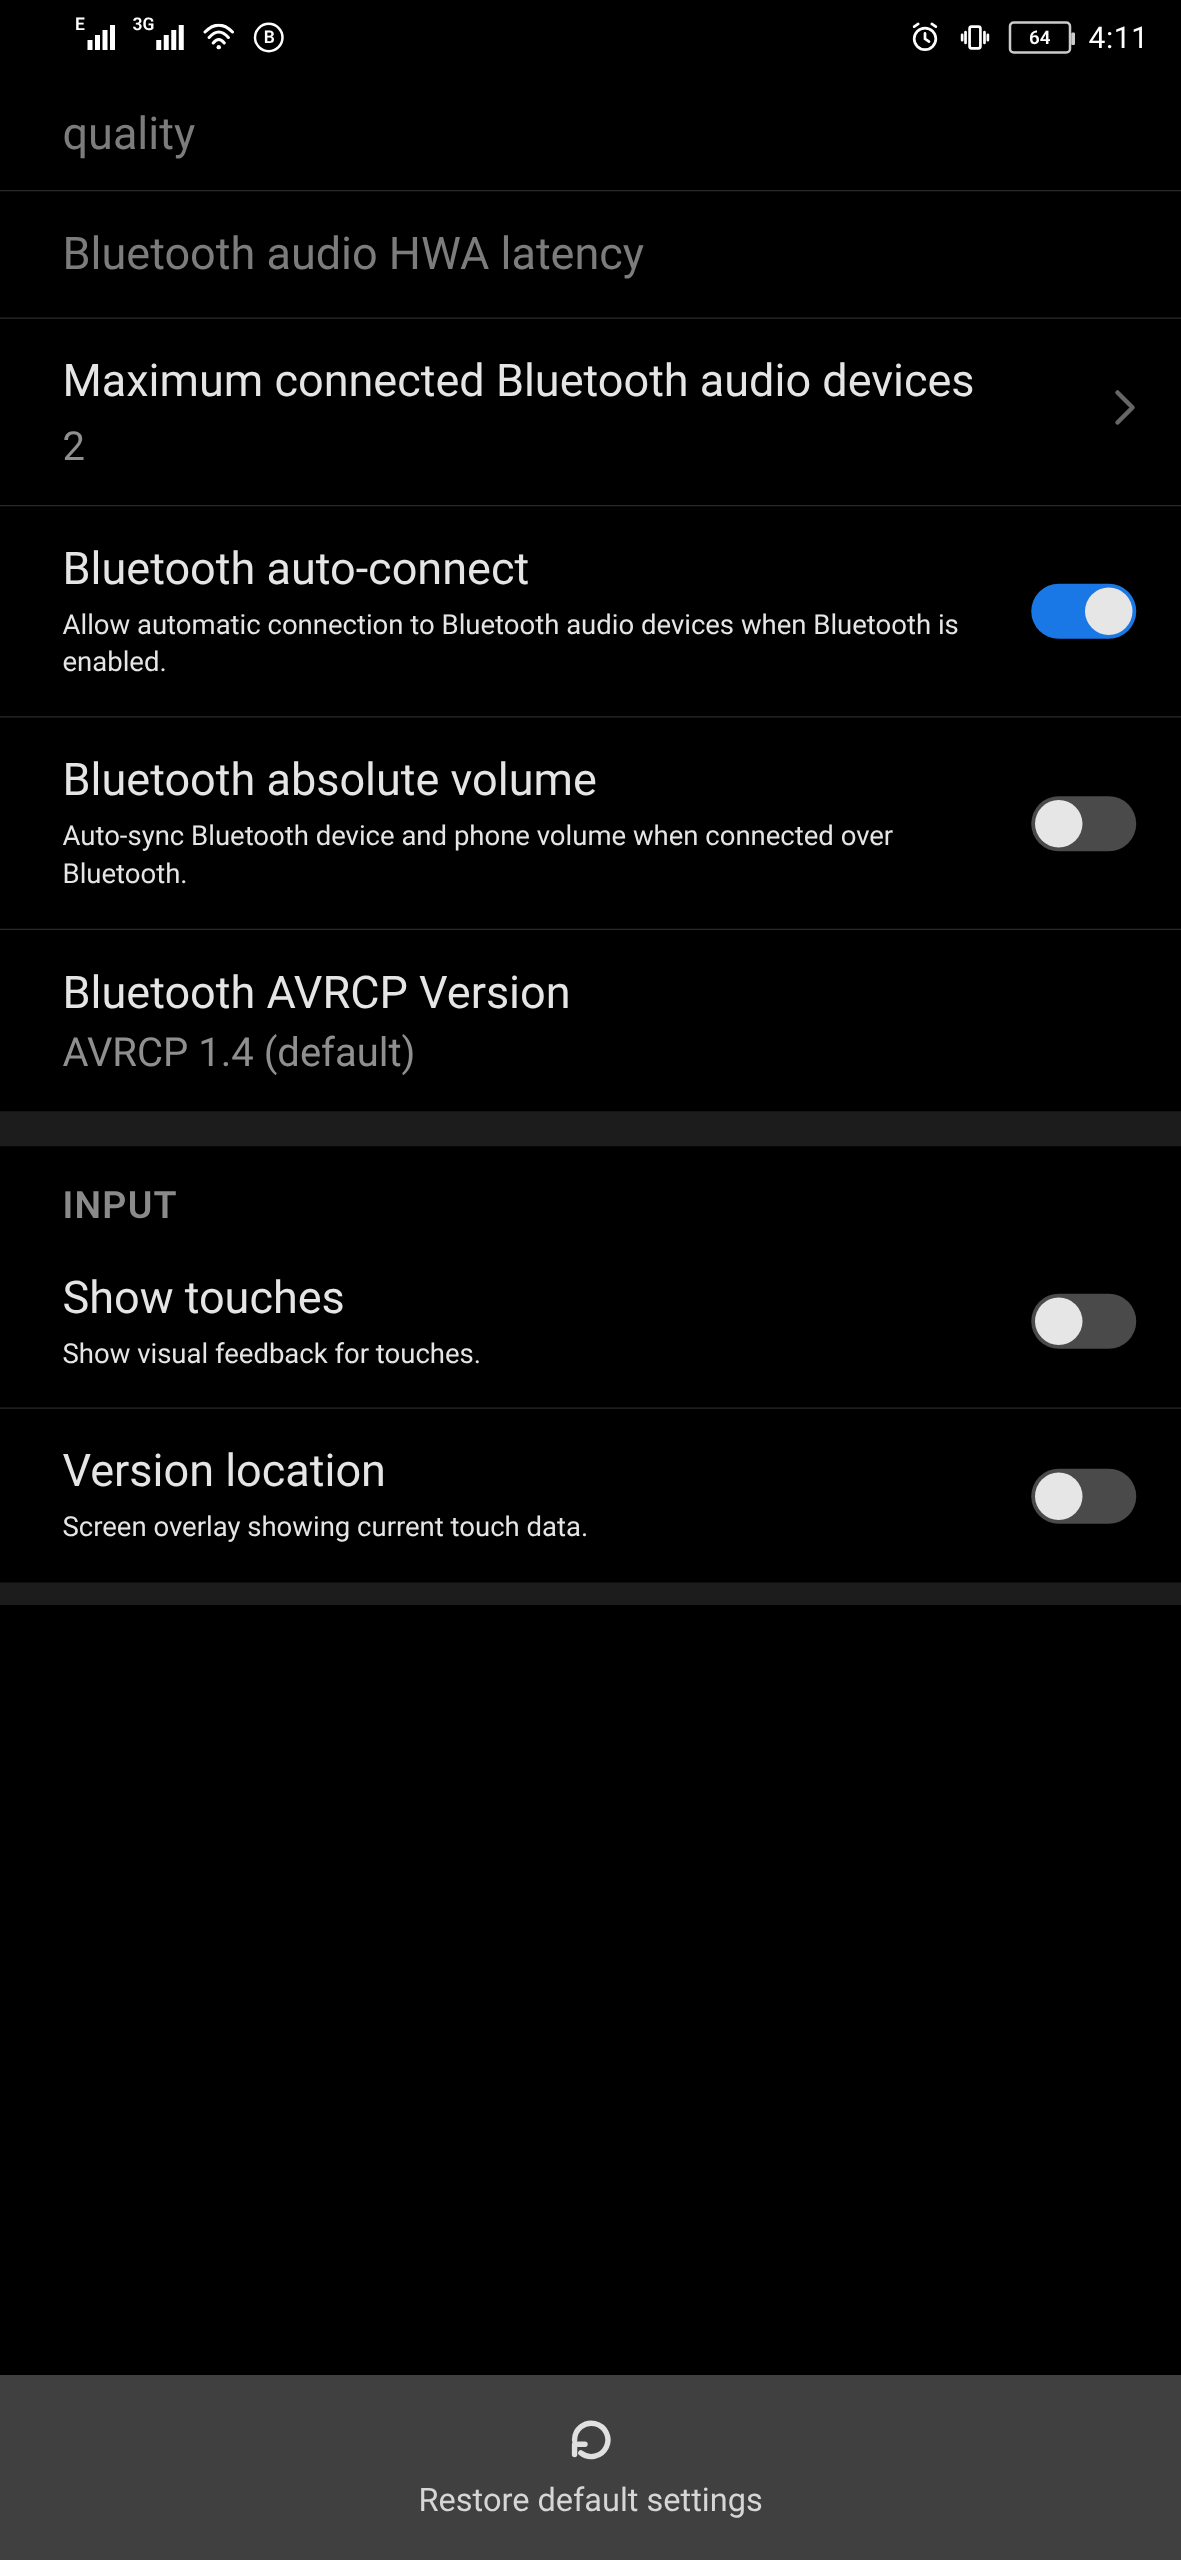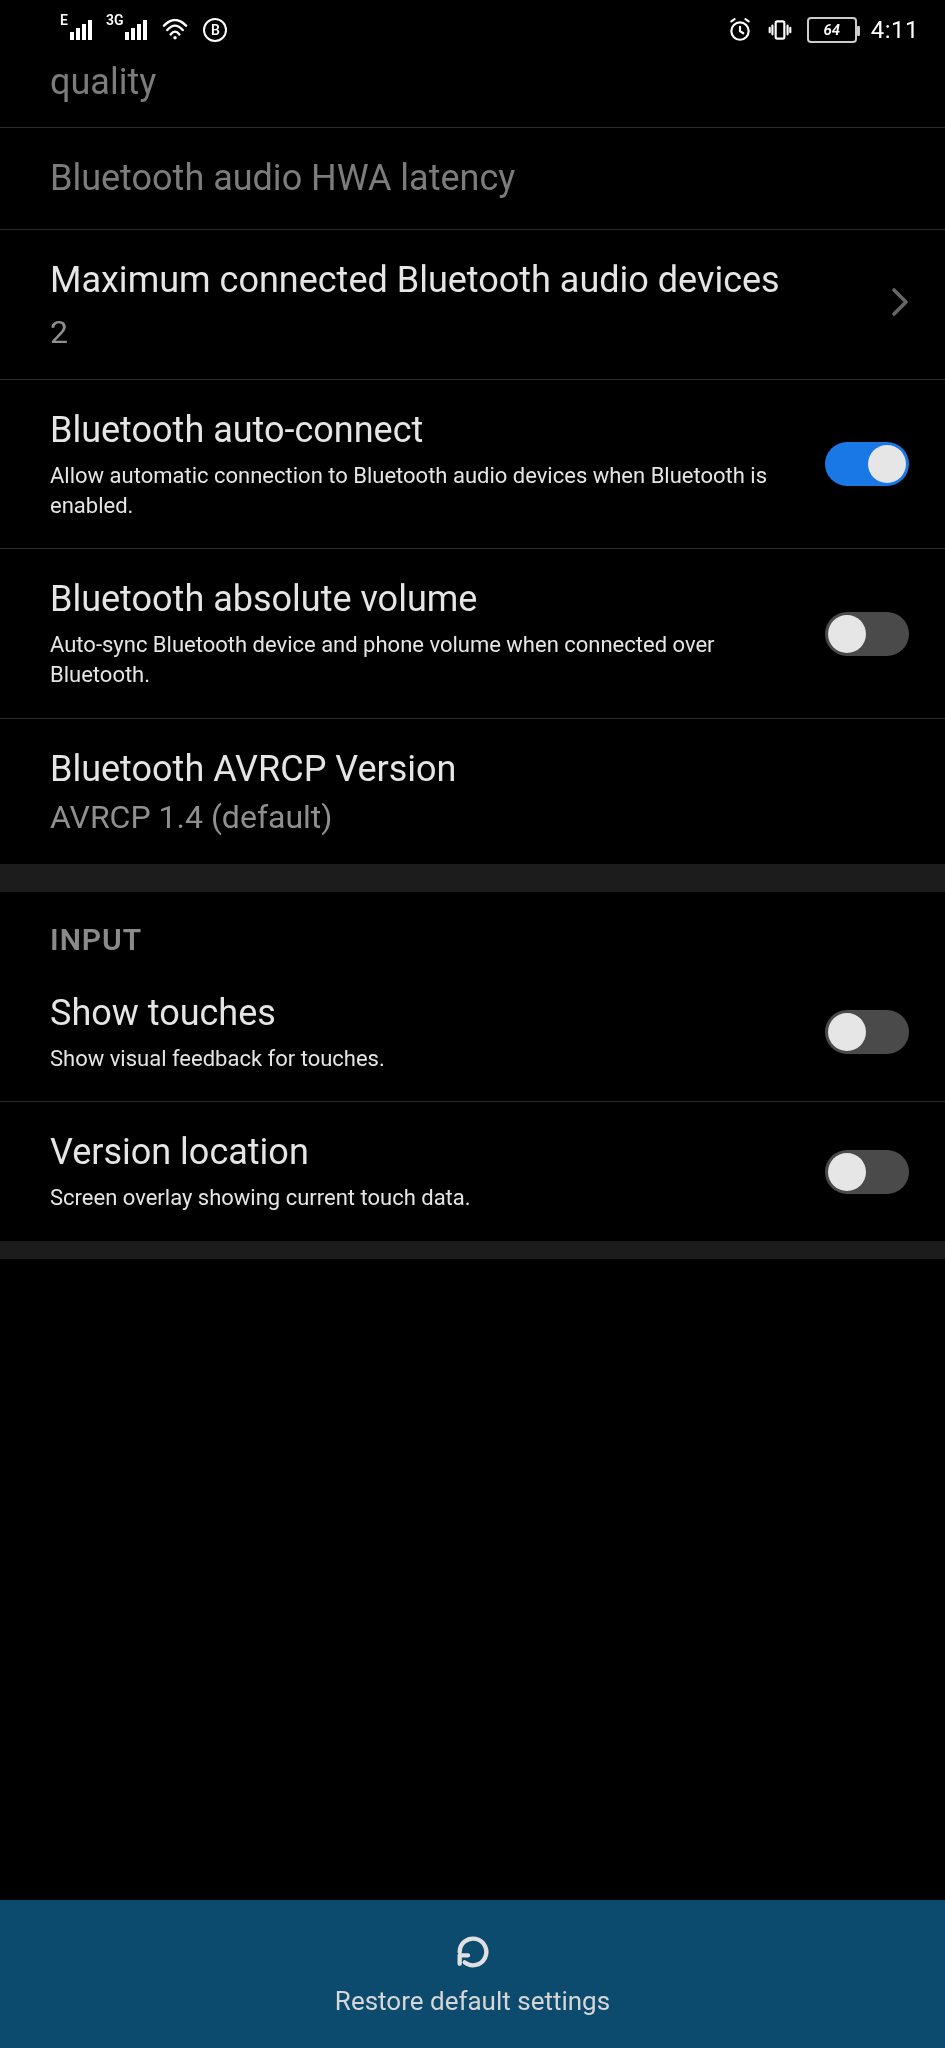--- a/index.html
+++ b/index.html
@@ -13,52 +13,52 @@
 .signal { display:inline-flex; align-items:flex-end; gap:2px; }
 .signal span { width:4px; background:#fff; display:inline-block; }
 .signal span:nth-child(1){height:8px;}
 .signal span:nth-child(2){height:12px;}
 .signal span:nth-child(3){height:16px;}
 .signal span:nth-child(4){height:20px;}
 .sup { font-size:14px; position:relative; top:-10px; margin-right:2px; font-weight:600; }
 .wifi { font-size:26px; }
 .circ-b { border:2px solid #fff; border-radius:50%; width:24px; height:24px; display:inline-flex; align-items:center; justify-content:center; font-size:14px; font-weight:600; }
 .alarm,.vibe { font-size:26px; }
-.battery { display:inline-flex; align-items:center; gap:4px;font-style:italic; }
+.battery { display:inline-flex; align-items:center; gap:4px; }
 .bat-body { width:50px; height:26px; border:2px solid #ccc; border-radius:4px; position:relative; display:flex; align-items:center; justify-content:center; font-size:15px; font-weight:600; color:#fff; }
 .bat-body::after { content:""; position:absolute; right:-5px; top:7px; width:3px; height:10px; background:#ccc; border-radius:1px; }
 .clock { font-size:24px; letter-spacing:0.5px; }
 
 
 .header { display:flex; align-items:center; padding:36px 26px 24px 56px; gap:48px; }
 .back-arrow { width:44px; height:44px; display:flex; align-items:center; justify-content:center; }
 .back-arrow svg { width:38px; height:38px; stroke:#f5f5f5; stroke-width:2.4; fill:none; }
 .title { font-size:44px; font-weight:600; color:#f5f5f5; }
 
 
 .list { flex:1; overflow:hidden; }
 .row { padding:28px 36px 28px 50px; border-bottom:1px solid #2a2a2a; position:relative; display:flex; align-items:center; }
-.row.first-partial { padding-top:0; padding-bottom:22px; }
+.row.first-partial { padding-top:0; padding-bottom:22px;margin-top:25px; }
 .row-body { flex:1; min-width:0; }
 .row-title { font-size:36px; color:#e5e5e5; line-height:1.25; }
 .row-title.disabled { color:#7c7c7c; }
 .row-sub { font-size:22px; color:#e5e5e5; line-height:1.35; margin-top:8px; padding-right:18px; }
 .row-value { font-size:32px; color:#8f8f8f; margin-top:10px; }
 .chevron { color:#666; font-size:34px; padding-left:18px; }
 .toggle { width:84px; height:44px; border-radius:22px; background:#4a4a4a; position:relative; margin-left:24px; flex-shrink:0; }
 .toggle .knob { width:38px; height:38px; border-radius:50%; background:#e6e6e6; position:absolute; top:3px; left:3px; transition:left .15s; }
 .toggle.on { background:#1a78e6; }
 .toggle.on .knob { left:43px; }
 
 .section-gap { height:28px; background:#1c1c1c; }
 .section-header { padding:30px 50px 6px; font-size:30px; font-weight:600; letter-spacing:1px; color:#8a8a8a; }
 .row.section-last { border-bottom:none; }
 
 
-.footer { height:148px; background:#0c4a6e; display:flex; flex-direction:column; align-items:center; justify-content:center; gap:10px; }
+.footer { height:148px; background:#404040; display:flex; flex-direction:column; align-items:center; justify-content:center; gap:10px; }
 .restore-icon svg { width:40px; height:40px; stroke:#e0e0e0; stroke-width:2.6; fill:none; }
 .restore-label { font-size:26px; color:#d6d6d6; }
 </style>
 </head>
 <body>
 
 <div class="screen">
 
   <div class="status-bar">
     <div class="sb-left">

